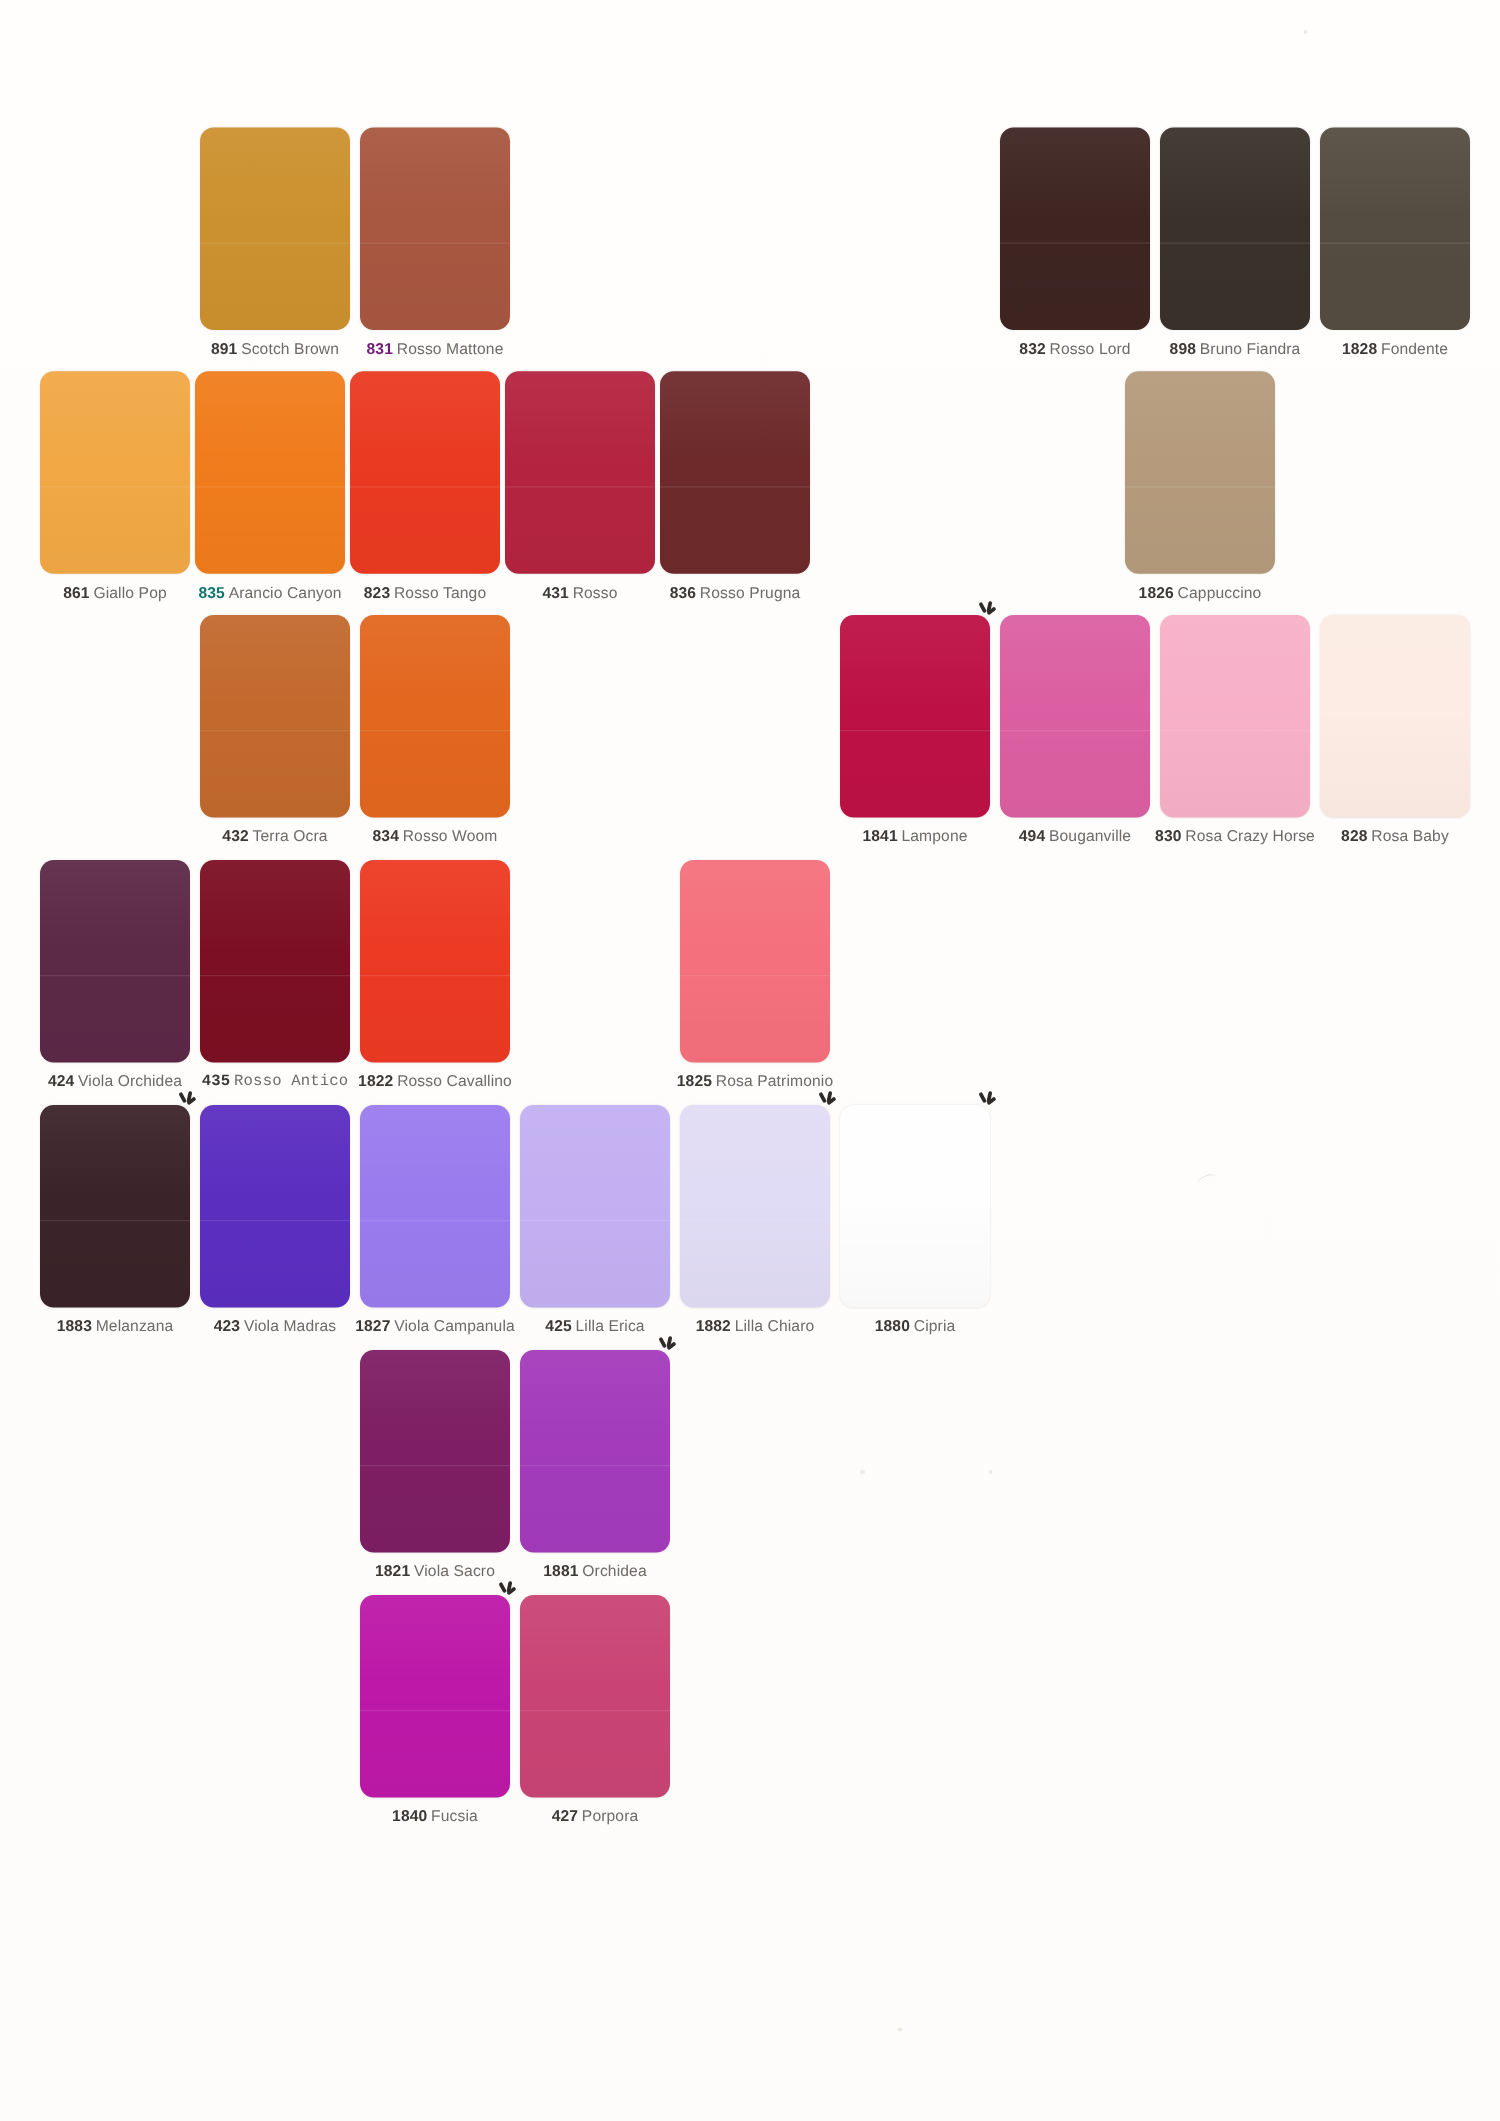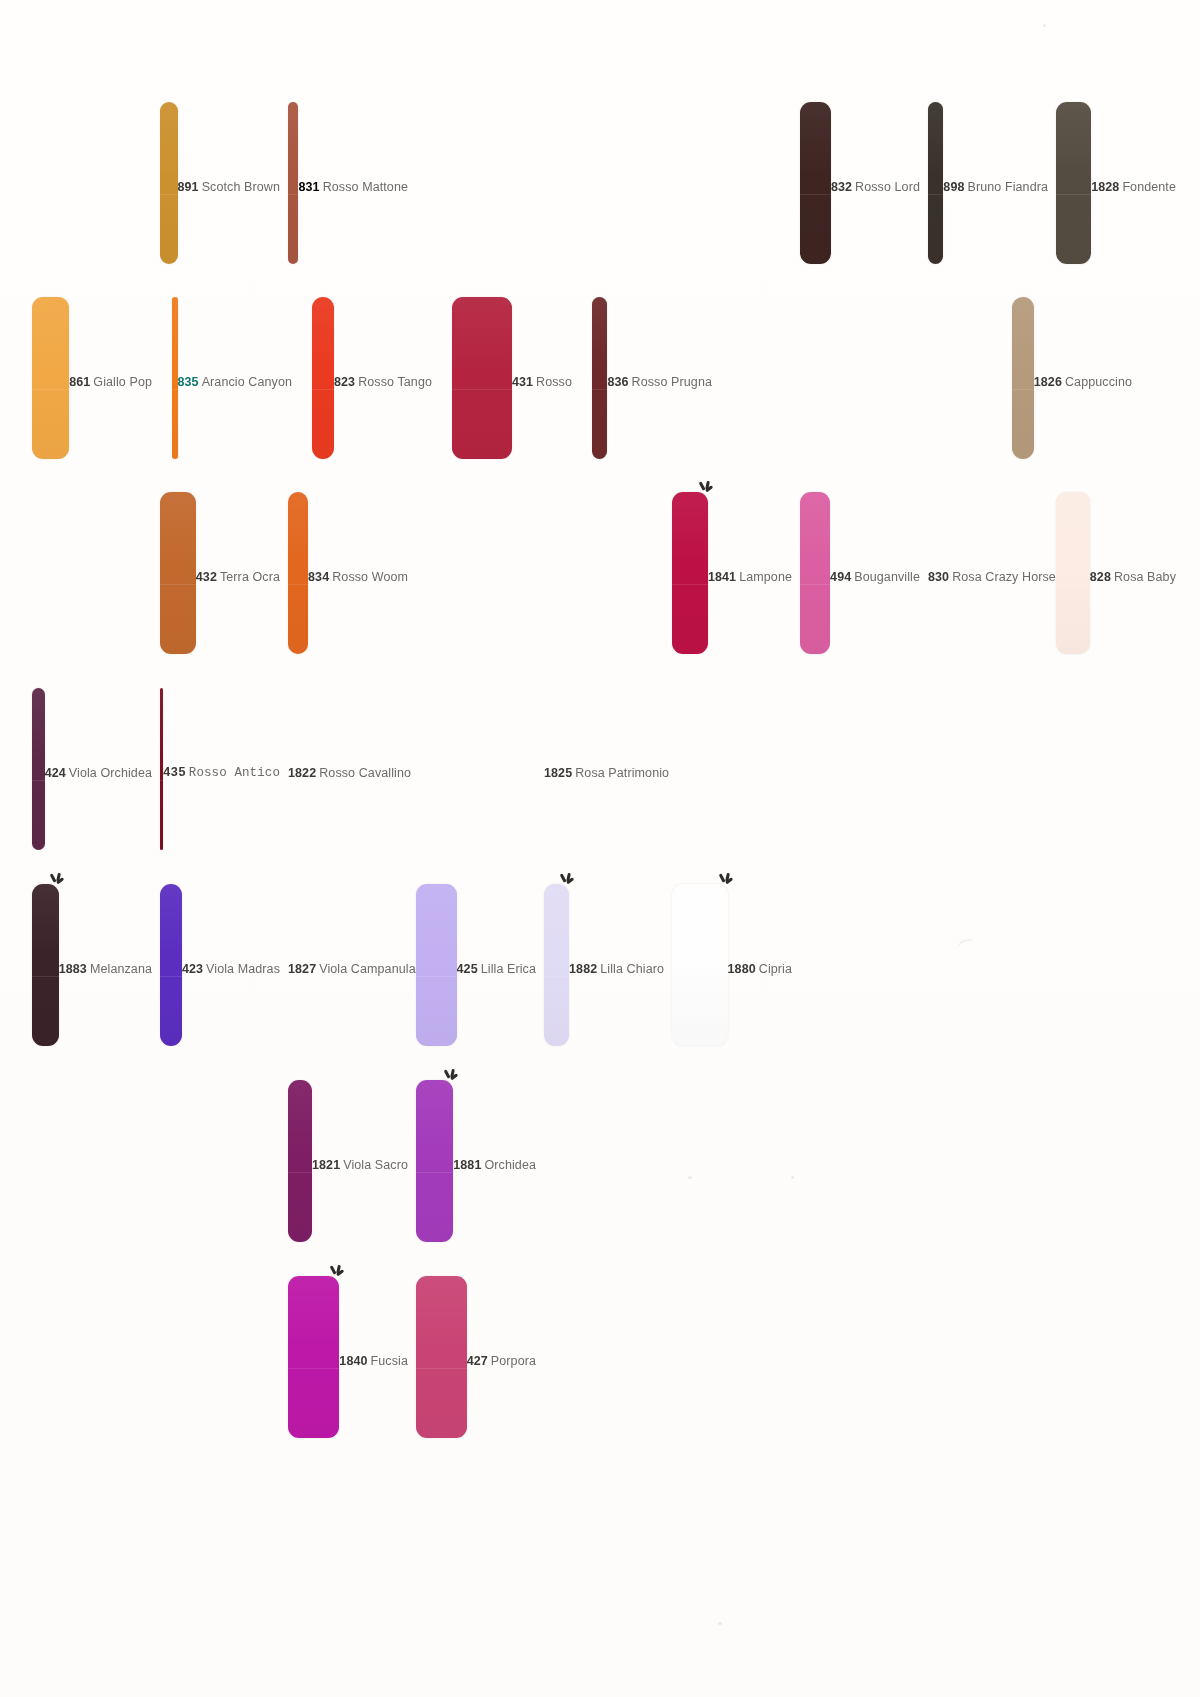--- a/index.html
+++ b/index.html
@@ -35,21 +35,21 @@
   .row {
     position: absolute;
     display: flex;
     align-items: flex-start;
   }
 
   .swatch-cell {
     position: relative;
     width: 120px;
     display: flex;
-    flex-direction: row;
+    flex-direction: column;
     align-items: center;
   }
 
   .swatch-cell.empty .chip,
   .swatch-cell.empty .caption { visibility: hidden; }
 
   .chip {
     width: 120px;
     height: 162px;
     border-radius: 11px;
@@ -148,21 +148,21 @@
         <div class="swatch-cell">
           <div class="chip" style="background: rgb(204, 145, 47);">
             <div class="sheen"></div>
           </div>
           <div class="caption" style="color: rgb(109, 106, 104);"><span class="code" style="color: rgb(59, 56, 54);">891</span><span>Scotch Brown</span></div>
         </div>
         <div class="swatch-cell">
           <div class="chip" style="background: rgb(168, 87, 64);">
             <div class="sheen"></div>
           </div>
-          <div class="caption" style="color: rgb(109, 106, 104);"><span class="code" style="color: #000000;">831</span><span>Rosso Mattone</span></div>
+          <div class="caption" style="color: rgb(109, 106, 104);"><span class="code" style="color: #701a75;">831</span><span>Rosso Mattone</span></div>
         </div>
         <div class="swatch-cell empty">
           <div class="chip"></div>
           <div class="caption" style="color: rgb(109, 106, 104);"><span class="code" style="color: rgb(59, 56, 54);"></span><span></span></div>
         </div>
         <div class="swatch-cell empty">
           <div class="chip"></div>
           <div class="caption" style="color: rgb(109, 106, 104);"><span class="code" style="color: rgb(59, 56, 54);"></span><span></span></div>
         </div>
         <div class="swatch-cell empty">
@@ -181,21 +181,21 @@
           </div>
           <div class="caption" style="color: rgb(109, 106, 104);"><span class="code" style="color: rgb(59, 56, 54);">898</span><span>Bruno Fiandra</span></div>
         </div>
         <div class="swatch-cell">
           <div class="chip" style="background: rgb(85, 76, 65);">
             <div class="sheen"></div>
           </div>
           <div class="caption" style="color: rgb(109, 106, 104);"><span class="code" style="color: rgb(59, 56, 54);">1828</span><span>Fondente</span></div>
         </div>
       </div>
-      <div class="row" style="top: 297px; left: 32px; gap: 20px;">
+      <div class="row" style="top: 297px; left: 32px; gap: 4px;">
         <div class="swatch-cell">
           <div class="chip" style="background: rgb(241, 168, 69);">
             <div class="sheen"></div>
           </div>
           <div class="caption" style="color: rgb(109, 106, 104);"><span class="code" style="color: rgb(59, 56, 54);">861</span><span>Giallo Pop</span></div>
         </div>
         <div class="swatch-cell">
           <div class="chip" style="background: rgb(240, 124, 28);">
             <div class="sheen"></div>
           </div>

